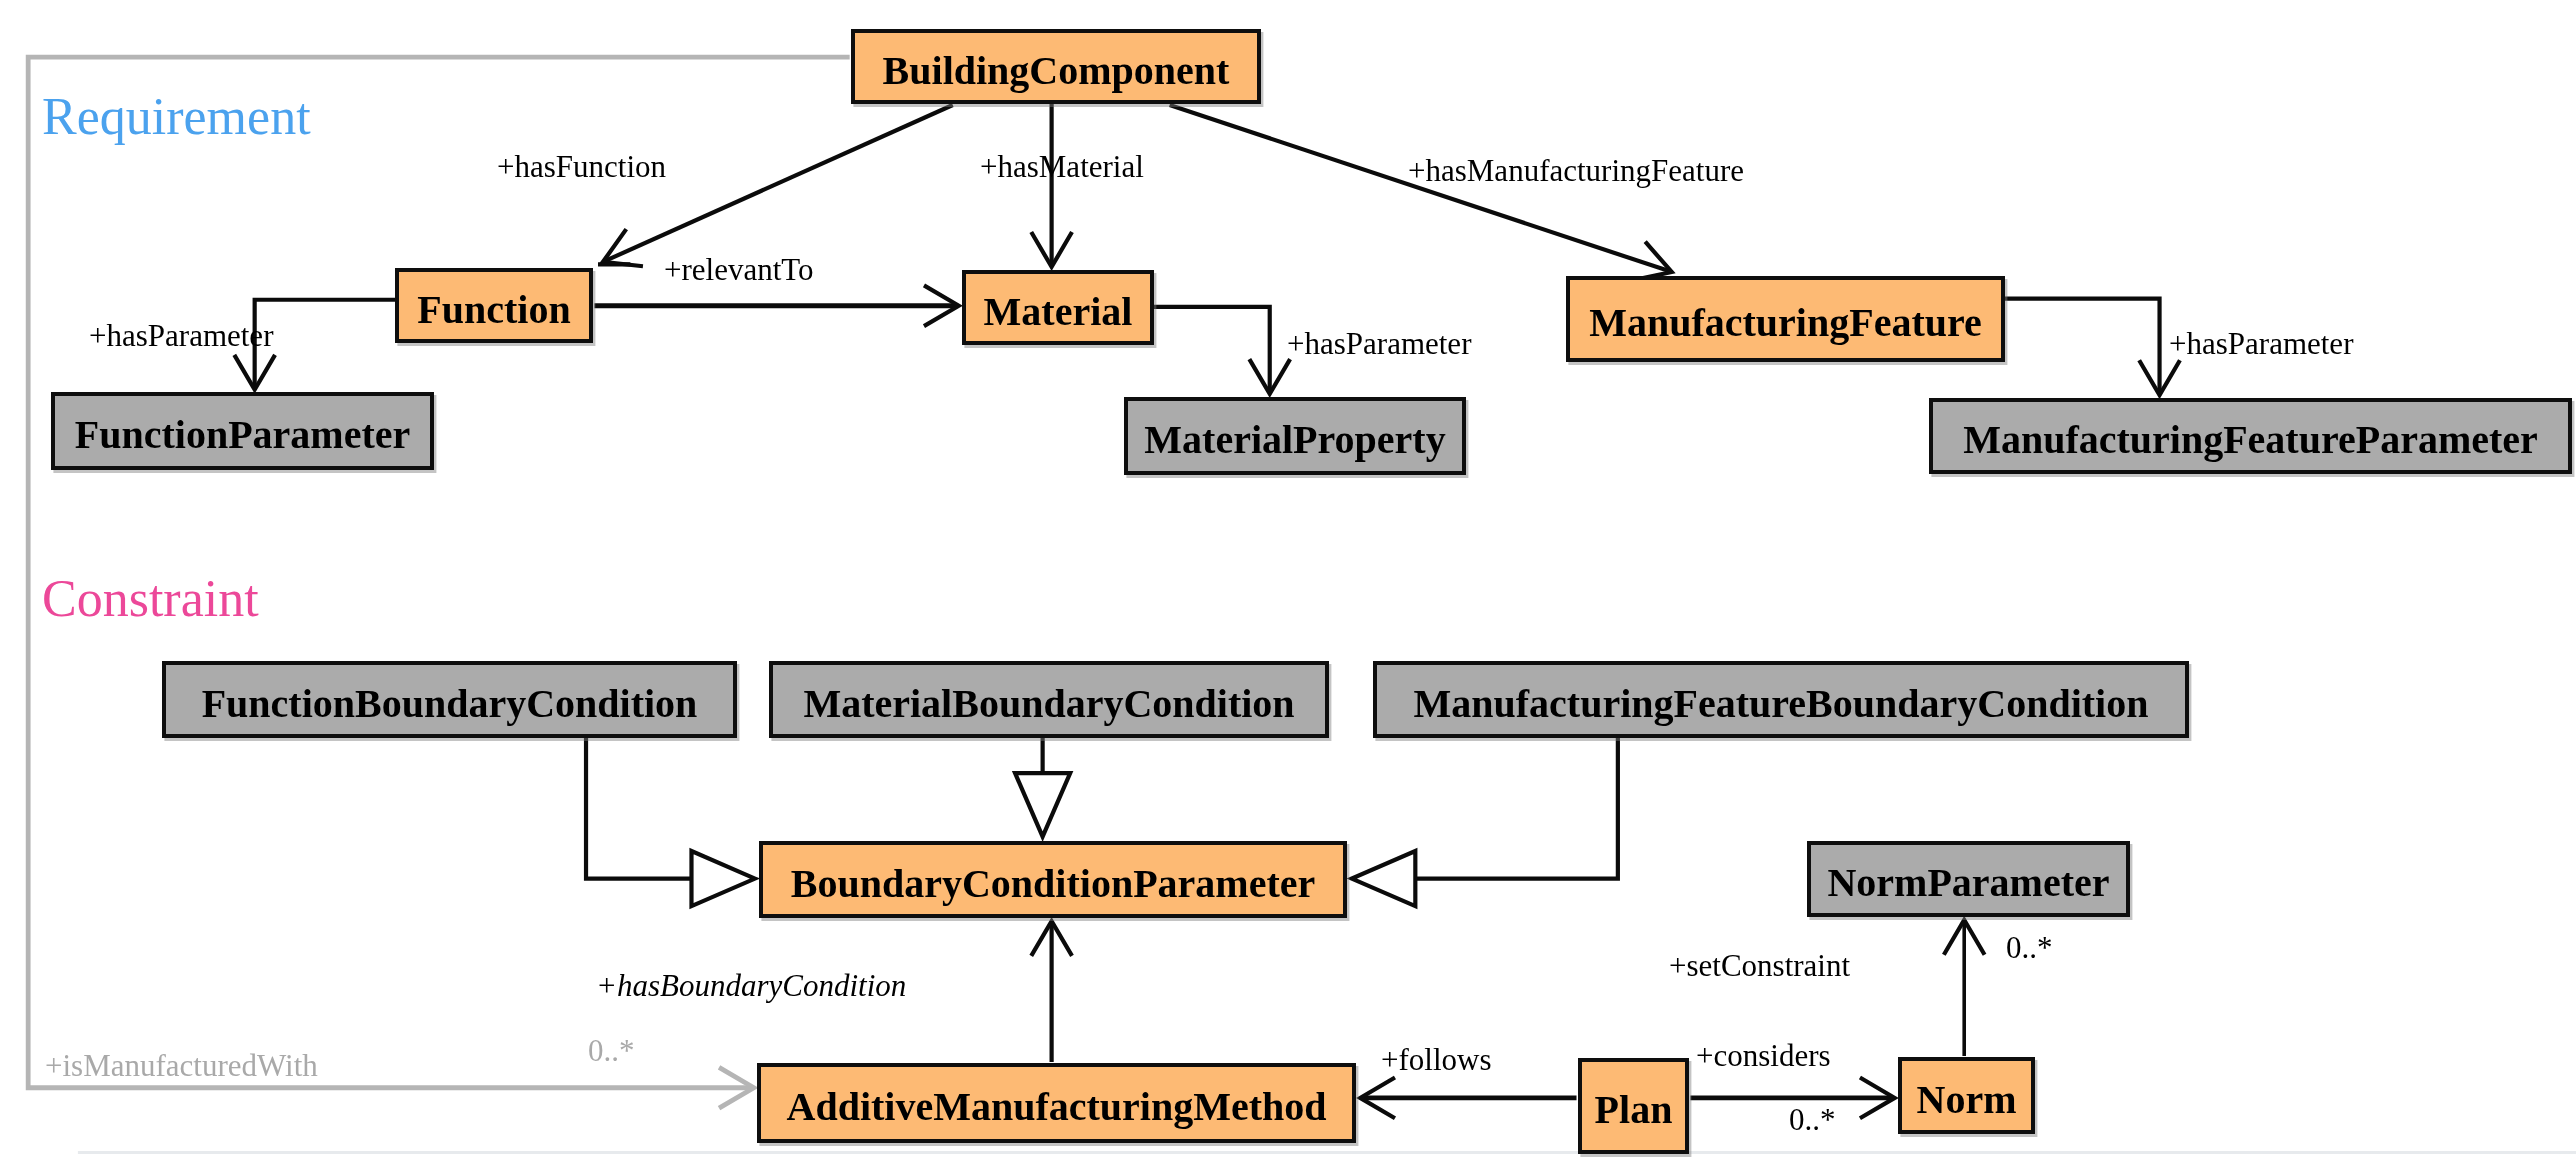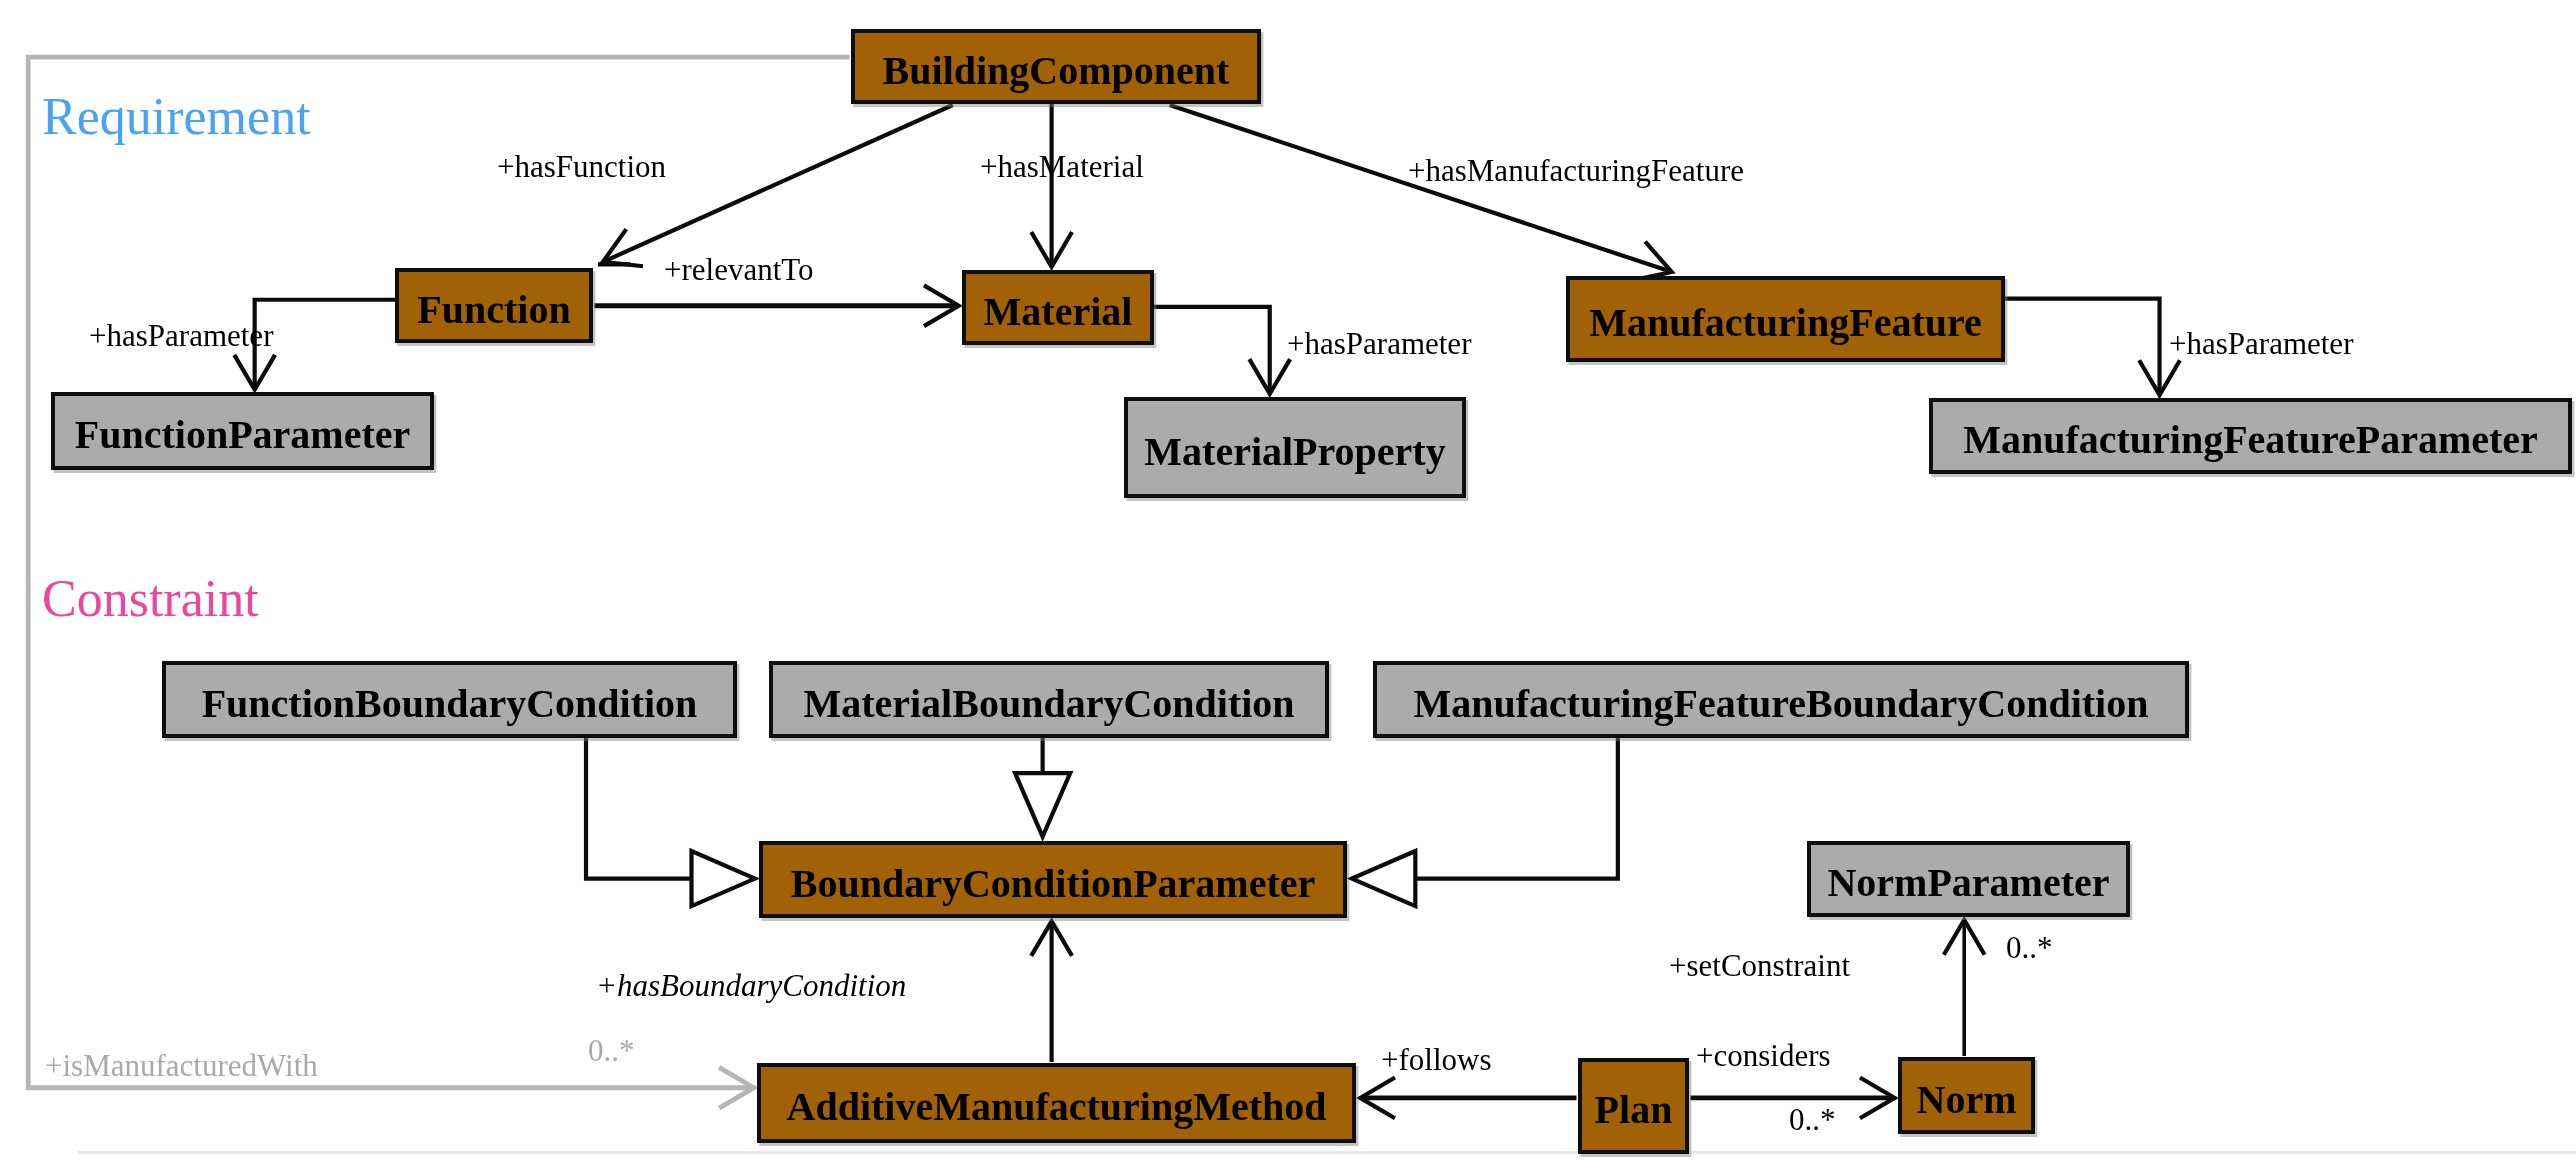--- a/index.html
+++ b/index.html
@@ -9,38 +9,38 @@
   }
   #edges { position:absolute; left:0; top:0; width:2576px; height:1164px; }
 
   .node {
     position:absolute; box-sizing:border-box;
     display:flex; align-items:center; justify-content:center;
     border:4.8px solid #0e0e0e; font-weight:bold; color:#000;
     font-size:40px; line-height:1; padding-top:8.4px; white-space:nowrap;
     box-shadow:2.4px 3px 0 rgba(125,125,125,0.45);
   }
-  .node.blue { background:#a16207; }
+  .node.blue { background:#fdba74; }
   .node.gray { background:#ababab; }
 
   .edge-label {
     position:absolute; font-size:31px; color:#000; white-space:nowrap; line-height:1;
   }
   .gray-label { color:#a9a9a9; }
   .section-label { position:absolute; font-size:52px; line-height:1; white-space:nowrap; }
   #section-requirement { left:42px; top:91px; color:#4ba2ee; }
   #section-constraint  { left:42px; top:573px; color:#ec4899; }
 
   
   #node-building-component { left:851px; top:29px;  width:410px;  height:75px; }
   #node-function           { left:395px;  top:268px; width:198px;  height:75px; }
   #node-material           { left:962px; top:270px; width:192px;  height:75px; }
   #node-manufacturing-feature { left:1566px; top:276px; width:439px; height:86px; }
   #node-function-parameter { left:51px;   top:392px; width:383px;  height:78px; }
-  #node-material-property  { left:1124px; top:397px; width:342px;  height:101px; }
+  #node-material-property  { left:1124px; top:397px; width:342px;  height:78px; }
   #node-manufacturing-feature-parameter { left:1929px; top:398px; width:643px; height:76px; }
   #node-function-boundary-condition { left:162px;  top:661px; width:575px;  height:77px; }
   #node-material-boundary-condition { left:769px; top:661px; width:560px;  height:77px; }
   #node-manufacturing-feature-boundary-condition { left:1373px; top:661px; width:816px; height:77px; }
   #node-boundary-condition-parameter { left:759px; top:841px; width:588px; height:77px; }
   #node-norm-parameter     { left:1807px; top:841px; width:323px; height:76px; }
   #node-additive-manufacturing-method { left:757px; top:1063px; width:599px; height:80px; }
   #node-plan               { left:1578px; top:1058px; width:111px; height:96px; }
   #node-norm               { left:1898px; top:1057px; width:137px; height:77px; }
 

